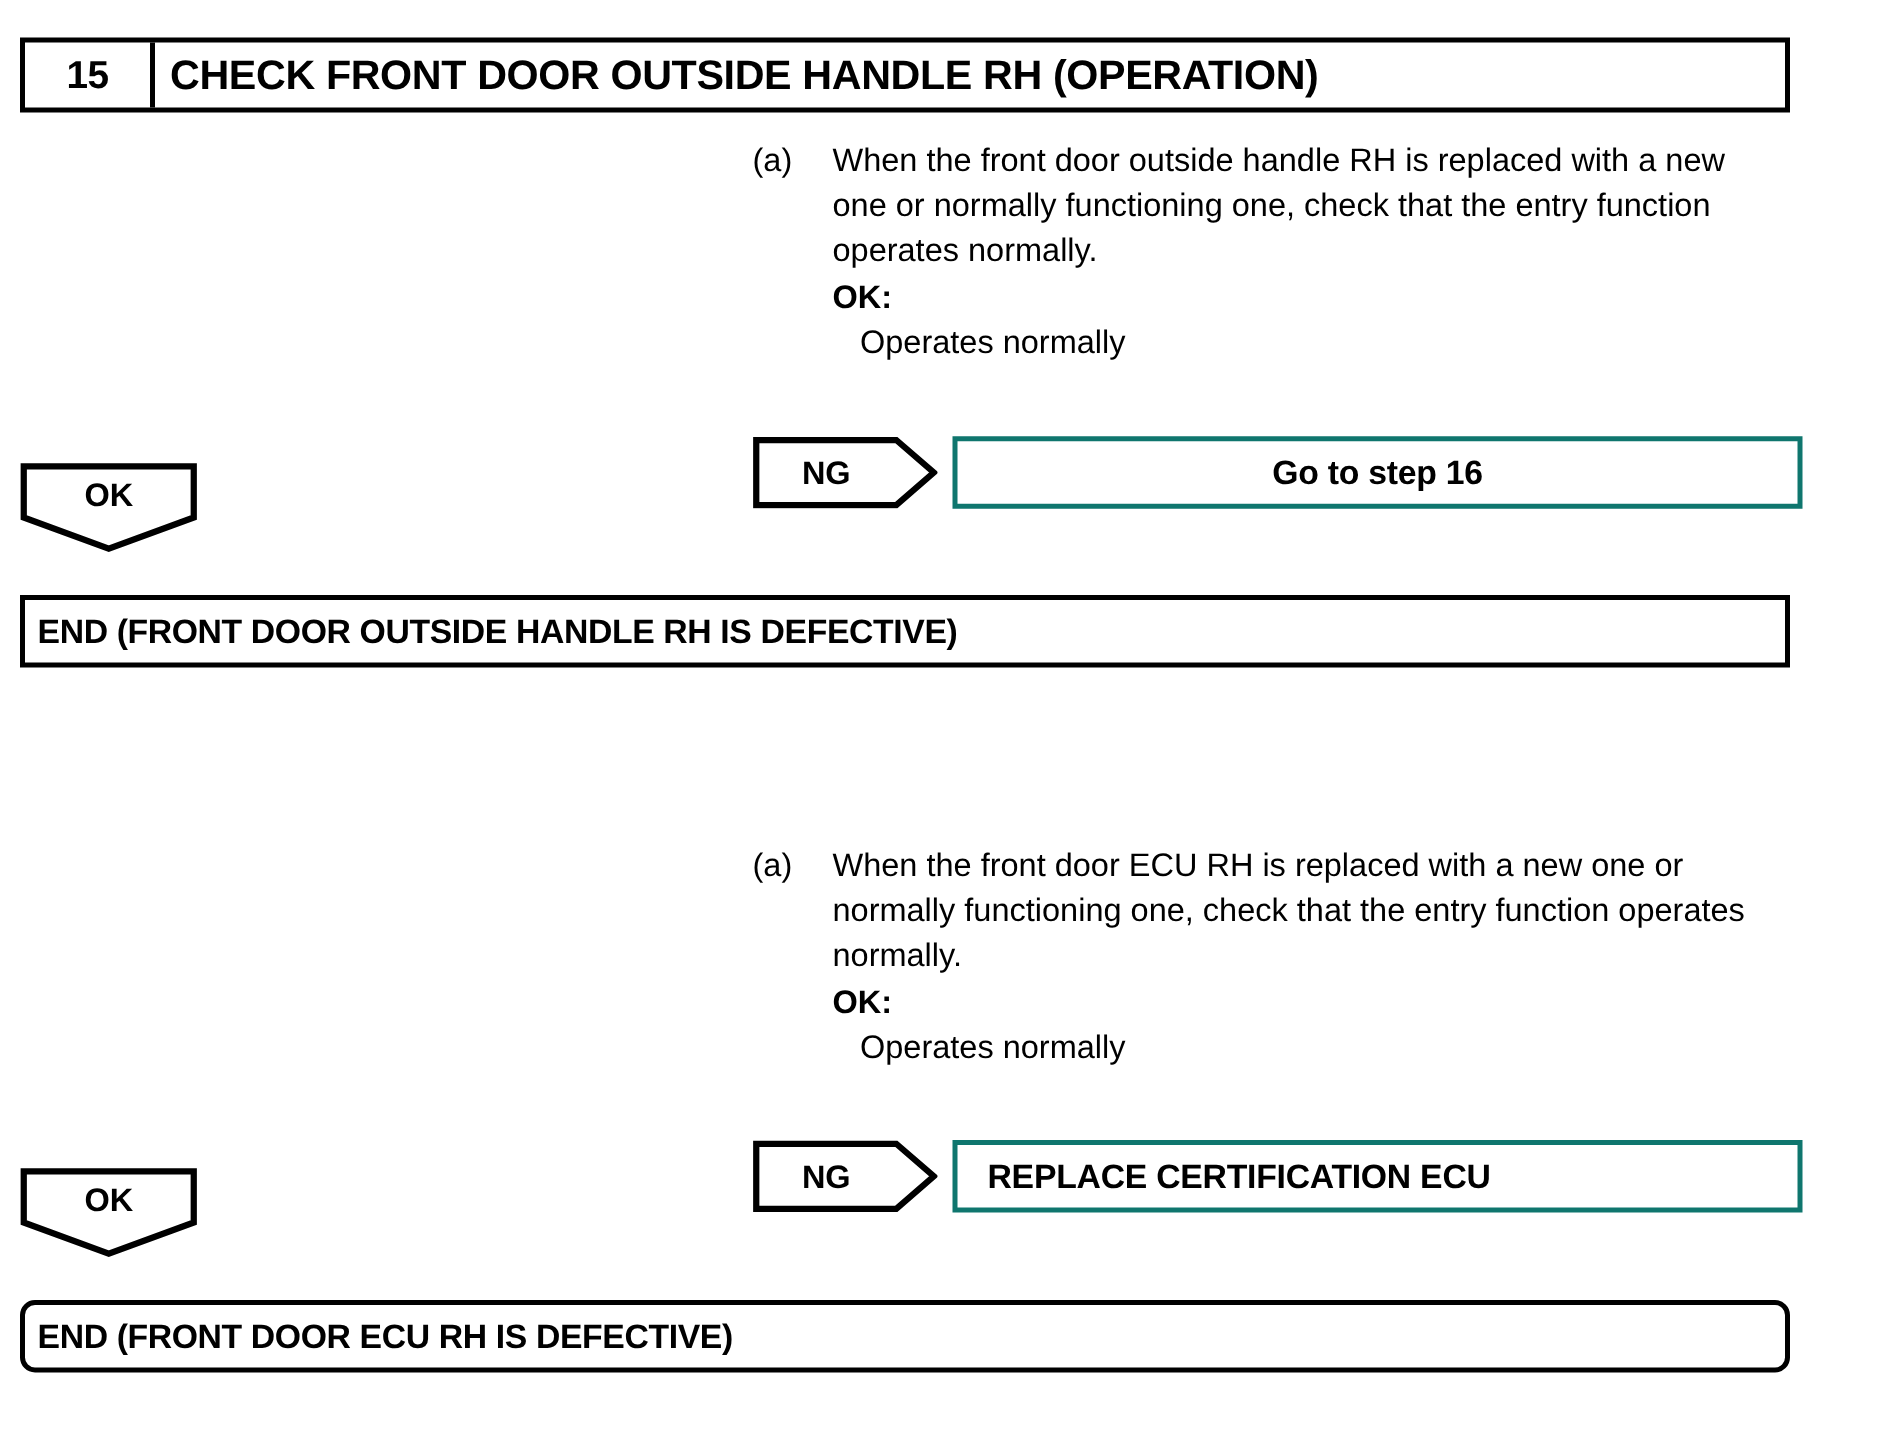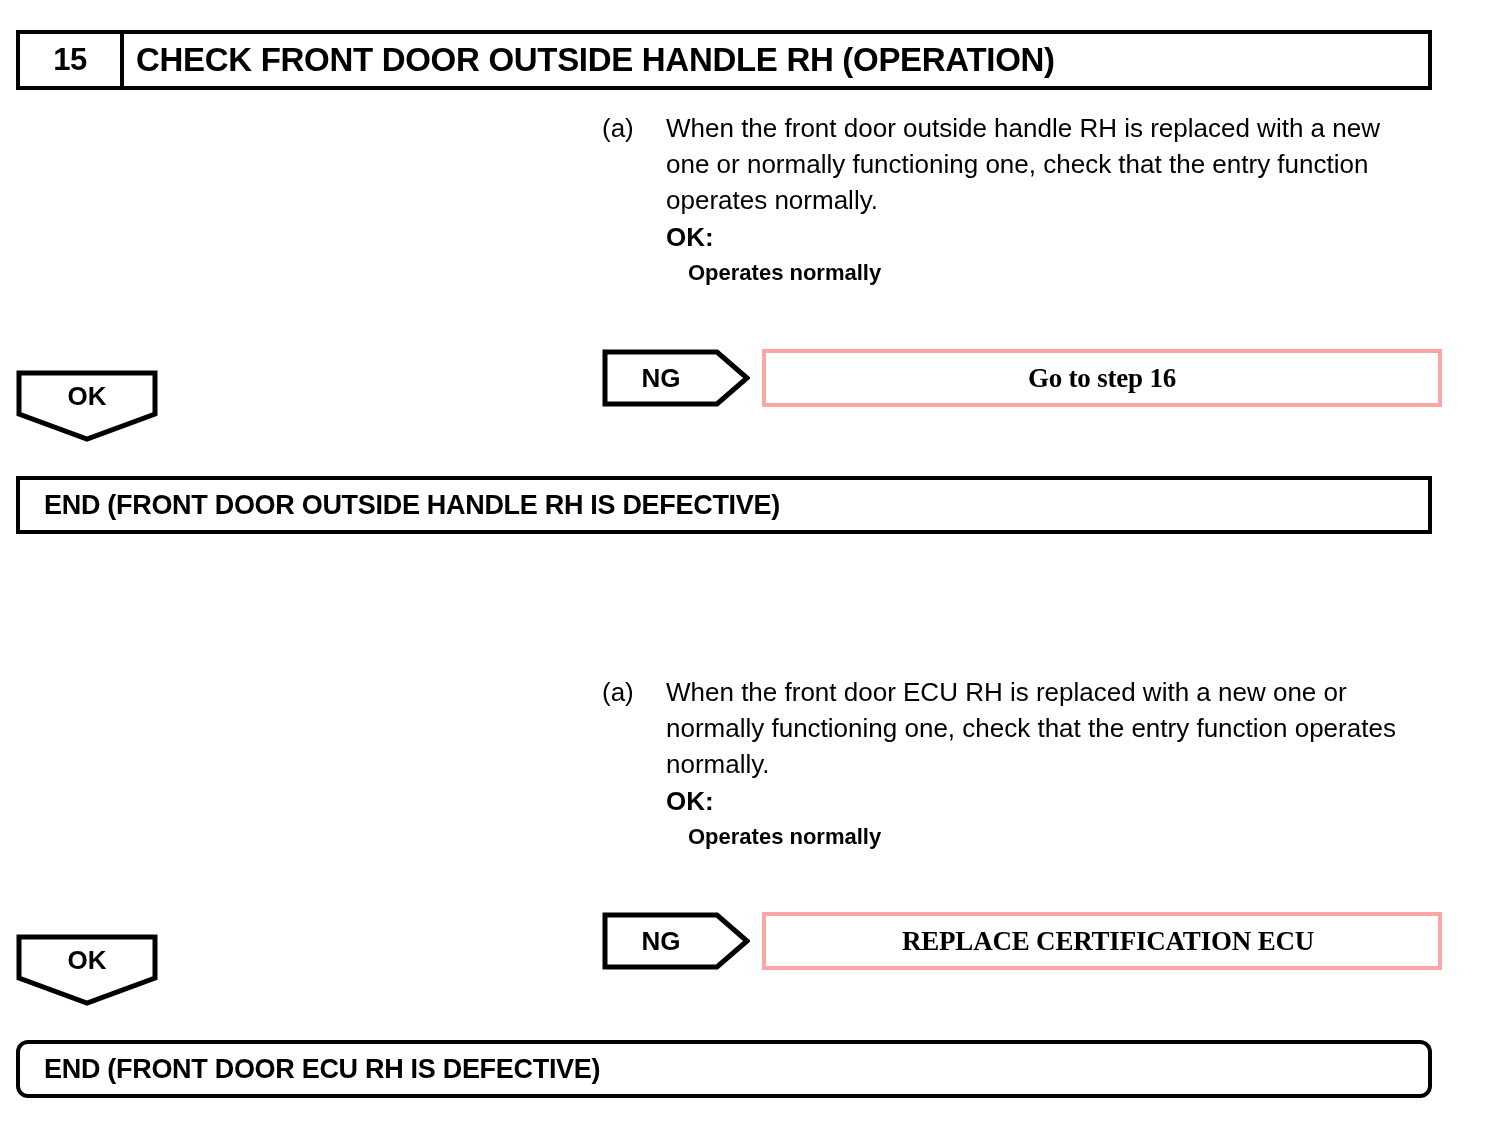--- a/index.html
+++ b/index.html
@@ -87,22 +87,22 @@
   }
   .ok-label {
     display: block;
     font-weight: bold;
     font-size: 26px;
     line-height: 36px;
     margin-top: 1px;
   }
   .ok-value {
     display: block;
-    font-weight: bold;
-    font-size: 22px;
+    font-weight: normal;
+    font-size: 26px;
     line-height: 36px;
     padding-left: 22px;
   }
 
   
   .ng-row {
     position: absolute;
     left: 602px;
     width: 840px;
     height: 58px;
@@ -132,33 +132,32 @@
     justify-content: center;
     font-size: 26px;
     font-weight: bold;
   }
   .ng-result {
     position: absolute;
     left: 160px;
     top: 0;
     right: 0;
     height: 58px;
-    border: 4px solid #fca5a5;
+    border: 4px solid #0f766e;
     box-sizing: border-box;
     display: flex;
     align-items: center;
     background: #fff;
-    font-family: Liberation Serif, serif;
   }
   .ng-result.center {
     justify-content: center;
   }
   .ng-result.left {
-    justify-content: center;
-    padding-left: 12px;
+    justify-content: flex-start;
+    padding-left: 24px;
   }
   .ng-result .ng-result-text {
     font-size: 27px;
     font-weight: bold;
     letter-spacing: -0.2px;
   }
 
   
   .ok-pentagon {
     position: absolute;
@@ -188,21 +187,21 @@
   
   .end-bar {
     position: absolute;
     left: 16px;
     width: 1416px;
     height: 58px;
     border: 4px solid #000;
     box-sizing: border-box;
     display: flex;
     align-items: center;
-    padding-left: 24px;
+    padding-left: 10px;
     background: #fff;
   }
   .end-bar .end-text {
     font-size: 27px;
     font-weight: bold;
     letter-spacing: -0.3px;
     white-space: nowrap;
   }
 </style>
 </head>

